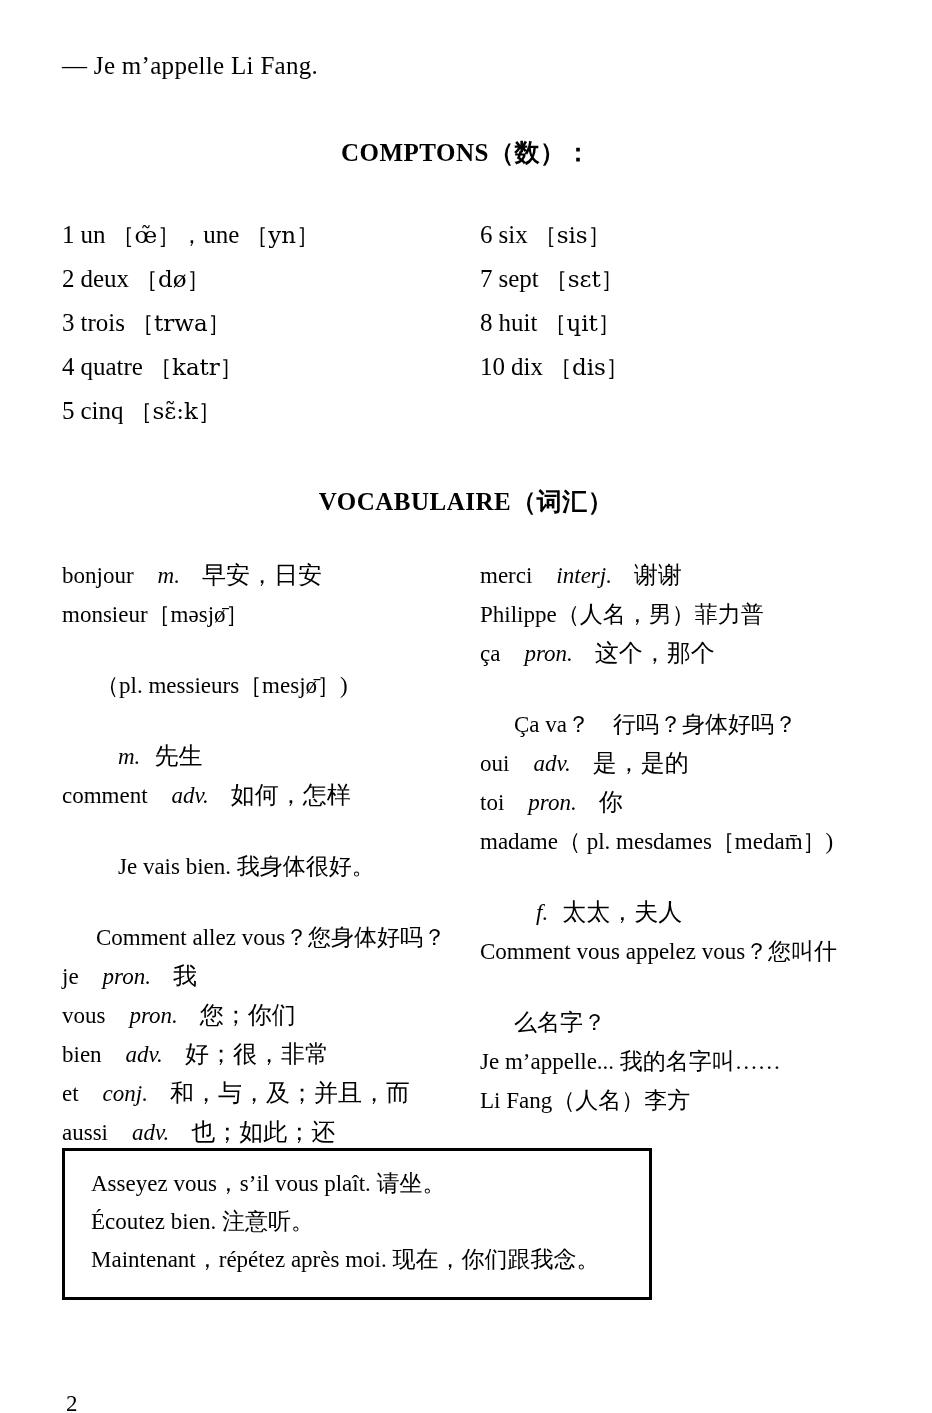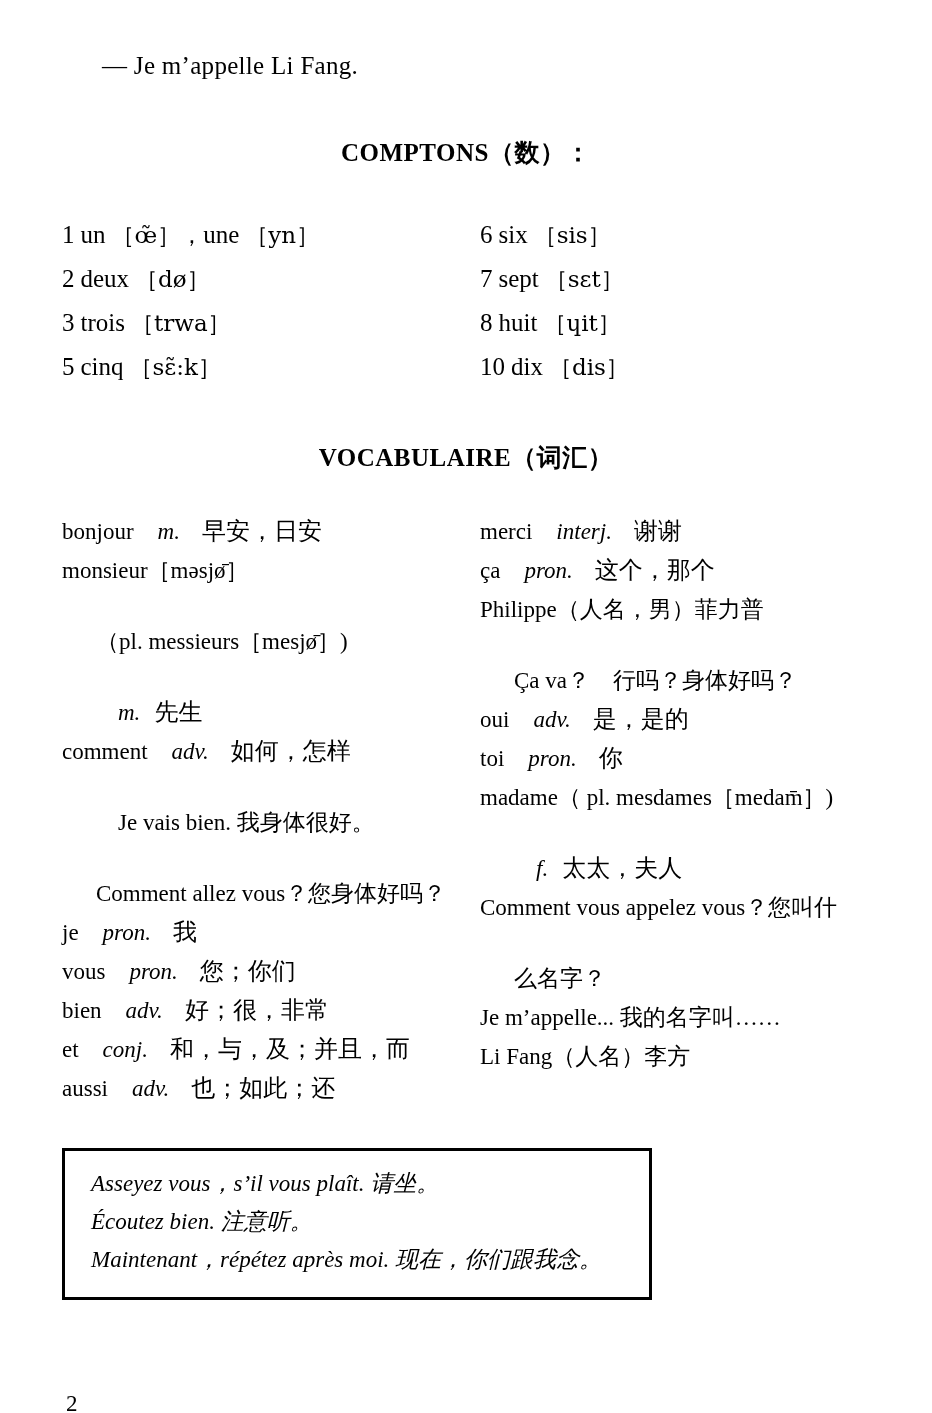--- a/index.html
+++ b/index.html
@@ -19,21 +19,20 @@
     position: relative;
     width: 932px;
     height: 1413px;
     box-sizing: border-box;
     padding: 0 62px;
   }
   .dialogue-line {
     font-size: 25px;
     margin-top: 52px;
     letter-spacing: 0.3px;
-    margin-left: 40px;
   }
   .section-heading {
     text-align: center;
     font-weight: bold;
     font-size: 25px;
     letter-spacing: 0.5px;
   }
   .comptons-heading {
     margin-top: 56px;
   }
@@ -93,21 +92,20 @@
   .v-sub .gloss { margin-left: 14px; }
   .cn { font-family: "DejaVu Sans", sans-serif; font-size: 24px; }
   .box {
     position: absolute;
     left: 62px;
     top: 1096px;
     width: 590px;
     border: 3px solid #000000;
     box-sizing: border-box;
     padding: 14px 26px 18px 26px;
-    font-style: italic;
   }
   .box-line {
     font-size: 23px;
     line-height: 38px;
     white-space: nowrap;
   }
   .page-number {
     position: absolute;
     left: 66px;
     bottom: 48px;
@@ -128,20 +126,23 @@
       <div class="num-row">
         <span class="num-idx">1</span><span class="word">un</span><span class="phon">［œ̃］，</span><span class="word">une</span><span class="phon">［yn］</span>
       </div>
       <div class="num-row">
         <span class="num-idx">2</span><span class="word">deux</span><span class="phon">［dø］</span>
       </div>
       <div class="num-row">
         <span class="num-idx">3</span><span class="word">trois</span><span class="phon">［trwa］</span>
       </div>
       <div class="num-row">
+        <span class="num-idx">4</span><span class="word">quatre</span><span class="phon">［katr］</span>
+      </div>
+      <div class="num-row">
         <span class="num-idx">5</span><span class="word">cinq</span><span class="phon">［sɛ̃:k］</span>
       </div>
     </div>
     <div class="col right">
       <div class="num-row">
         <span class="num-idx">6</span><span class="word">six</span><span class="phon">［sis］</span>
       </div>
       <div class="num-row">
         <span class="num-idx">7</span><span class="word">sept</span><span class="phon">［sɛt］</span>
       </div>
@@ -194,24 +195,24 @@
       </div>
 
     </div>
 
     <div class="col right">
 
       <div class="v-entry">
         <span class="hw">merci</span><span class="pos">interj.</span><span class="gloss cn">谢谢</span>
       </div>
       <div class="v-entry">
+        <span class="hw">Philippe（人名，男）菲力普</span>
+      </div>
+      <div class="v-entry">
         <span class="hw">ça</span><span class="pos">pron.</span><span class="gloss cn">这个，那个</span>
-      </div>
-      <div class="v-entry">
-        <span class="hw">Philippe（人名，男）菲力普</span>
       </div>
       <div class="v-sub">Ça va？　行吗？身体好吗？</div>
 
       <div class="v-entry">
         <span class="hw">oui</span><span class="pos">adv.</span><span class="gloss cn">是，是的</span>
       </div>
       <div class="v-entry">
         <span class="hw">toi</span><span class="pos">pron.</span><span class="gloss cn">你</span>
       </div>
 

